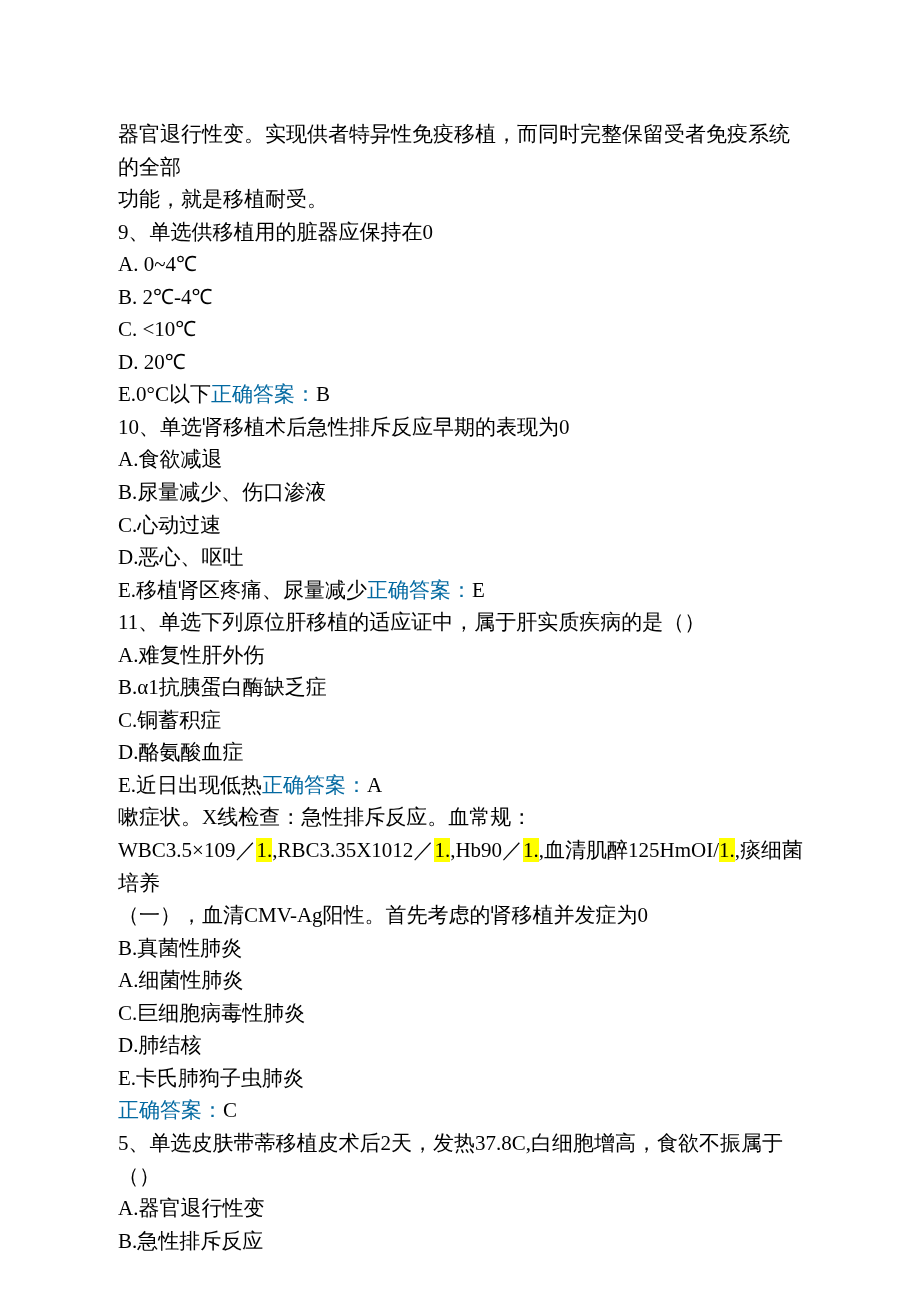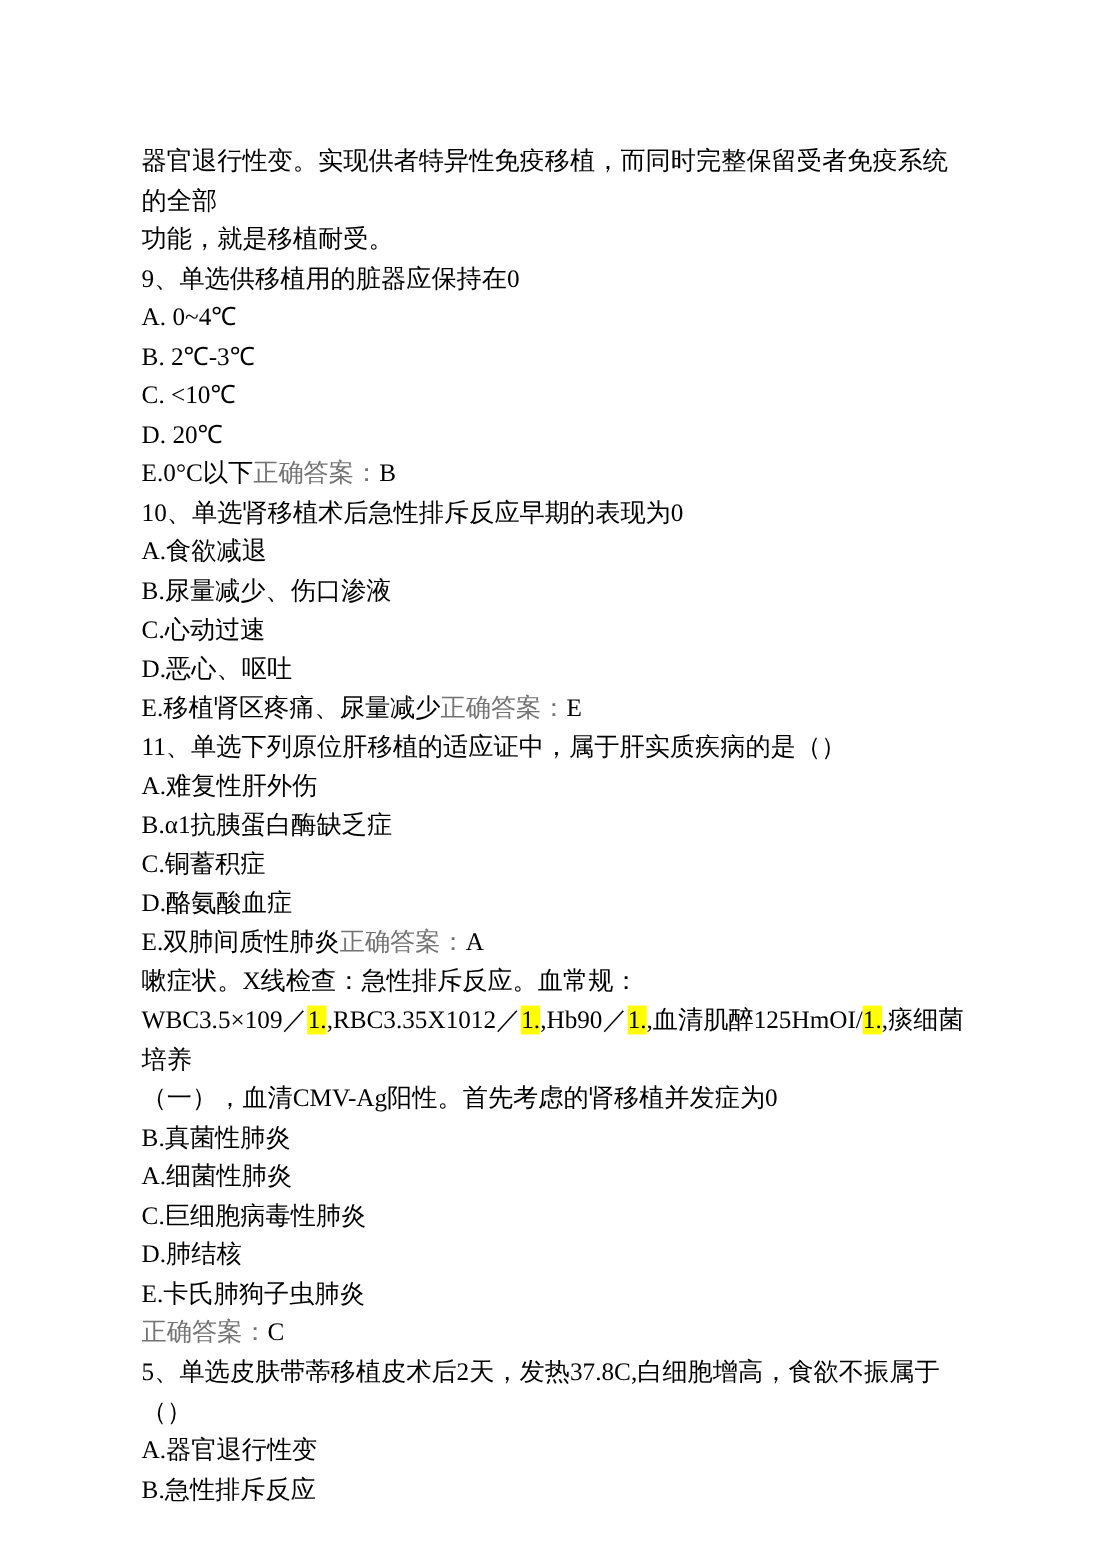--- a/index.html
+++ b/index.html
@@ -14,54 +14,54 @@
   .page {
     width: 920px;
     min-height: 1301px;
     box-sizing: border-box;
     padding: 118px 115px 0 118px;
   }
   .line {
     display: block;
   }
   .red {
-    color: #737373;
+    color: #0369a1;
   }
   .hl {
     background-color: #ffff00;
   }
 </style>
 </head>
 <body>
 
 <div class="page">
 
   <span class="line">器官退行性变。实现供者特异性免疫移植，而同时完整保留受者免疫系统的全部</span>
   <span class="line">功能，就是移植耐受。</span>
 
   <span class="line">9、单选供移植用的脏器应保持在0</span>
   <span class="line">A. 0~4℃</span>
-  <span class="line">B. 2℃-3℃</span>
+  <span class="line">B. 2℃-4℃</span>
   <span class="line">C. &lt;10℃</span>
   <span class="line">D. 20℃</span>
   <span class="line"><span>E.0°C以下</span><span class="red">正确答案：</span><span>B</span></span>
 
   <span class="line">10、单选肾移植术后急性排斥反应早期的表现为0</span>
   <span class="line">A.食欲减退</span>
   <span class="line">B.尿量减少、伤口渗液</span>
   <span class="line">C.心动过速</span>
   <span class="line">D.恶心、呕吐</span>
   <span class="line"><span>E.移植肾区疼痛、尿量减少</span><span class="red">正确答案：</span><span>E</span></span>
 
   <span class="line">11、单选下列原位肝移植的适应证中，属于肝实质疾病的是（）</span>
   <span class="line">A.难复性肝外伤</span>
   <span class="line">B.α1抗胰蛋白酶缺乏症</span>
   <span class="line">C.铜蓄积症</span>
   <span class="line">D.酪氨酸血症</span>
-  <span class="line"><span>E.双肺间质性肺炎</span><span class="red">正确答案：</span><span>A</span></span>
+  <span class="line"><span>E.近日出现低热</span><span class="red">正确答案：</span><span>A</span></span>
 
   <span class="line">嗽症状。X线检查：急性排斥反应。血常规：</span>
   <span class="line"><span>WBC3.5×109／</span><span class="hl">1.</span><span>,RBC3.35X1012／</span><span class="hl">1.</span><span>,Hb90／</span><span class="hl">1.</span><span>,血清肌醉125HmOI/</span><span class="hl">1.</span><span>,痰细菌培养</span></span>
   <span class="line">（一），血清CMV-Ag阳性。首先考虑的肾移植并发症为0</span>
   <span class="line">B.真菌性肺炎</span>
   <span class="line">A.细菌性肺炎</span>
   <span class="line">C.巨细胞病毒性肺炎</span>
   <span class="line">D.肺结核</span>
   <span class="line">E.卡氏肺狗子虫肺炎</span>
   <span class="line"><span class="red">正确答案：</span><span>C</span></span>

